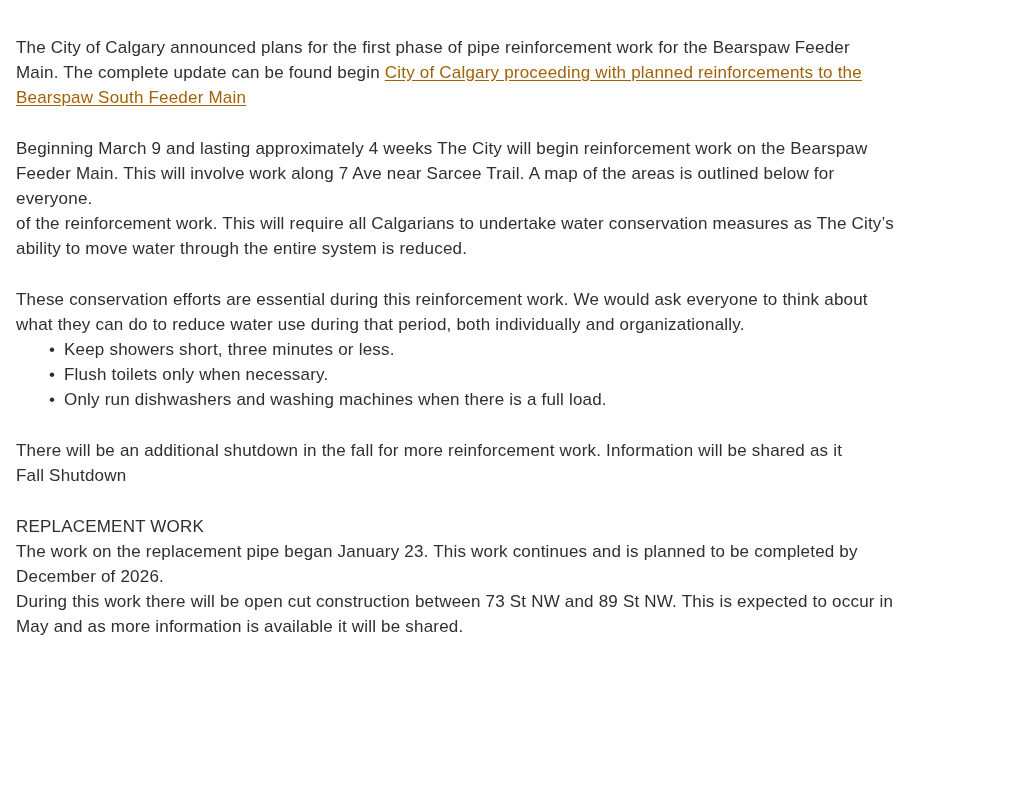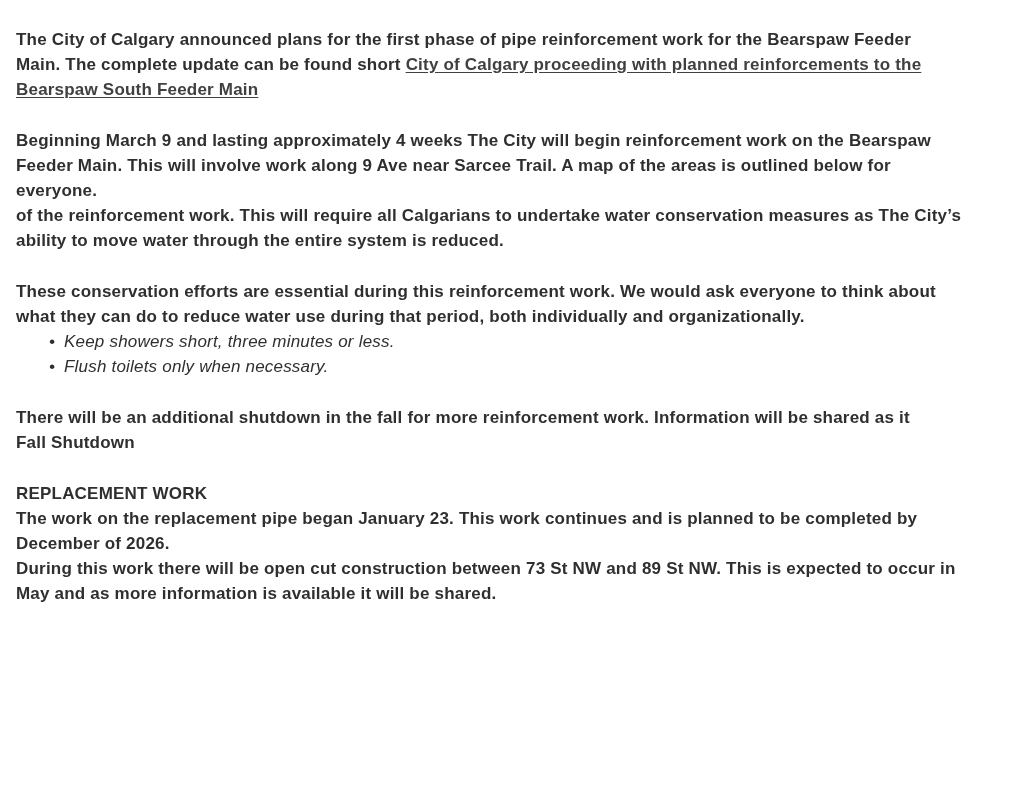--- a/index.html
+++ b/index.html
@@ -14,79 +14,78 @@
     box-sizing: border-box;
     width: 1024px;
     padding: 27px 14px 0 16px;
     font-family: "Liberation Sans", "DejaVu Sans", sans-serif;
     font-size: 17px;
     line-height: 25px;
     letter-spacing: 0.2px;
     color: #2f2f2f;
   }
   .block {
-    margin: 0 0 26px 0;
-    font-weight: bold;
+    margin: 8px 0 26px 0;
   }
   .block.tight {
     margin-bottom: 0;
   }
   .line {
     white-space: nowrap;
   }
   .doc-link {
-    color: #404040;
+    color: #a16207;
     text-decoration: underline;
     text-underline-offset: 2px;
     cursor: pointer;
   }
   ul.action-list {
     margin: 0 0 26px 0;
     padding: 0 0 0 48px;
     list-style: none;
   }
   ul.action-list li {
     position: relative;
     white-space: nowrap;
-    font-style: italic;
   }
   ul.action-list li::before {
     content: "\2022";
     position: absolute;
     left: -15px;
     top: 0;
   }
 </style>
 </head>
 <body>
 
 <div class="document">
 
   <div class="block">
       <div class="line"><span>The City of Calgary announced plans for the first phase of pipe reinforcement work for the Bearspaw Feeder</span></div>
-      <div class="line"><span>Main. The complete update can be found short </span><a href="#" class="doc-link">City of Calgary proceeding with planned reinforcements to the</a></div>
+      <div class="line"><span>Main. The complete update can be found begin </span><a href="#" class="doc-link">City of Calgary proceeding with planned reinforcements to the</a></div>
       <div class="line"><a href="#" class="doc-link">Bearspaw South Feeder Main</a></div>
     </div>
 
   <div class="block">
       <div class="line"><span>Beginning March 9 and lasting approximately 4 weeks The City will begin reinforcement work on the Bearspaw</span></div>
-      <div class="line"><span>Feeder Main. This will involve work along 9 Ave near Sarcee Trail. A map of the areas is outlined below for</span></div>
+      <div class="line"><span>Feeder Main. This will involve work along 7 Ave near Sarcee Trail. A map of the areas is outlined below for</span></div>
       <div class="line"><span>everyone.</span></div>
       <div class="line"><span>of the reinforcement work. This will require all Calgarians to undertake water conservation measures as The City’s</span></div>
       <div class="line"><span>ability to move water through the entire system is reduced.</span></div>
     </div>
 
   <div class="block tight">
       <div class="line"><span>These conservation efforts are essential during this reinforcement work. We would ask everyone to think about</span></div>
       <div class="line"><span>what they can do to reduce water use during that period, both individually and organizationally.</span></div>
     </div>
 
   <ul class="action-list">
       <li>Keep showers short, three minutes or less.</li>
       <li>Flush toilets only when necessary.</li>
+      <li>Only run dishwashers and washing machines when there is a full load.</li>
     </ul>
 
   <div class="block">
       <div class="line"><span>There will be an additional shutdown in the fall for more reinforcement work. Information will be shared as it</span></div>
       <div class="line"><span>Fall Shutdown</span></div>
     </div>
 
   <div class="block tight">
       <div class="line"><span>REPLACEMENT WORK</span></div>
       <div class="line"><span>The work on the replacement pipe began January 23. This work continues and is planned to be completed by</span></div>

